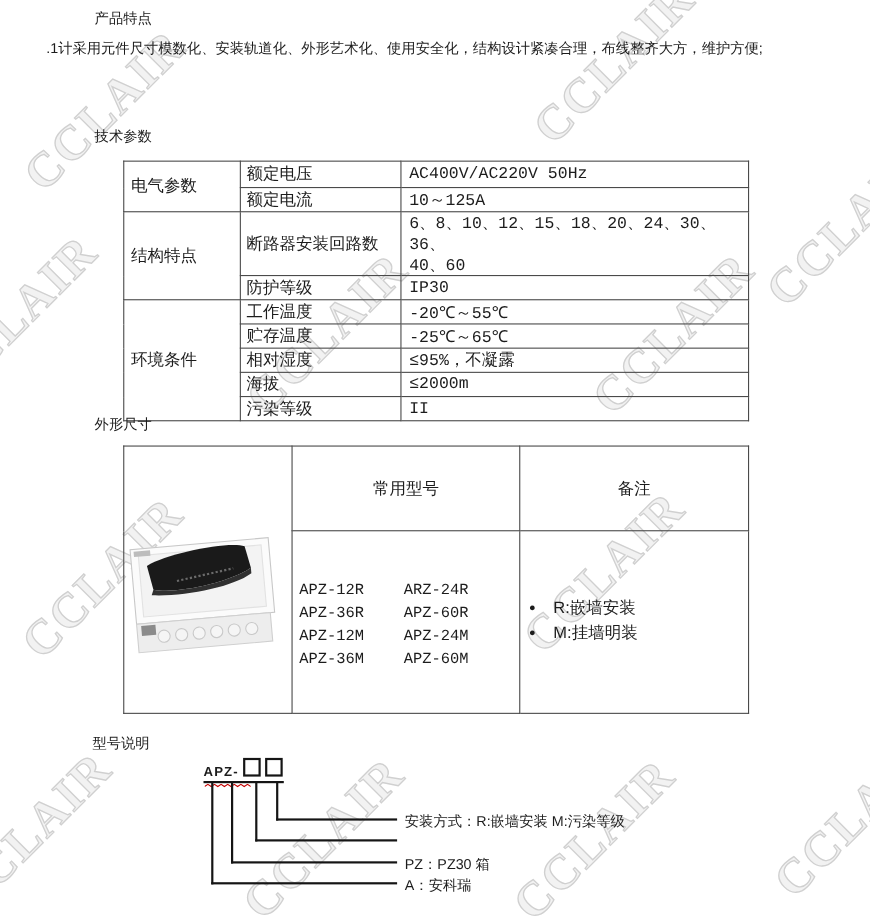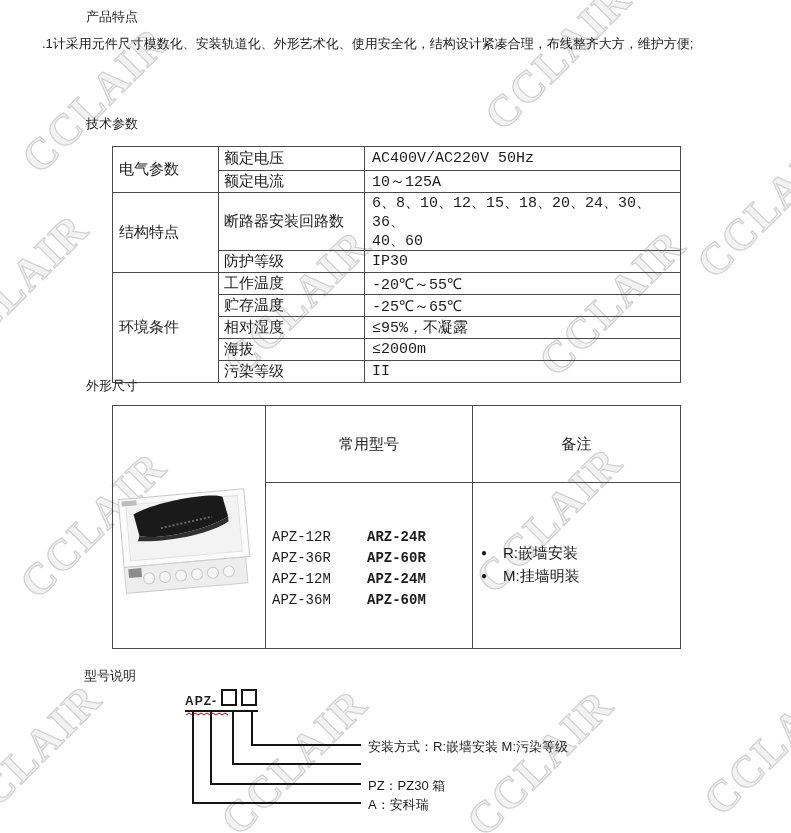--- a/index.html
+++ b/index.html
@@ -21,21 +21,21 @@
   
   table { position:absolute; border-collapse:collapse; table-layout:fixed; z-index:2; background:transparent; }
   td { border:1px solid #4a4a4a; font-size:15px; padding:0; vertical-align:middle; overflow:hidden; }
   .gc { padding-left:6px; }
   .pc { padding-left:5px; white-space:nowrap; }
   .vc { padding-left:7px; font-size:15px; }
   .hdr { text-align:center; font-size:15px; }
   .modelcell { vertical-align:top; }
   .mwrap { margin:44px 0 0 6px; font-size:14px; line-height:21px; }
   .mcol { display:inline-block; width:95px; vertical-align:top; }
-  .mcol2 { display:inline-block; vertical-align:top;font-weight:bold; }
+  .mcol2 { display:inline-block; vertical-align:top; }
   .notecell { vertical-align:top; }
   .nwrap { margin:58px 0 0 8px; font-size:15px; line-height:23px; }
   .note-line { display:flex; align-items:center; }
   .blt { font-size:10px; width:22px; flex:0 0 22px; }
   
   .vline { position:absolute; width:2px; background:#151515; z-index:2; }
   .hline { position:absolute; height:2px; background:#151515; z-index:2; }
   .model-prefix { font-family:Liberation Sans, sans-serif; font-weight:bold; font-size:12px; letter-spacing:1px; }
   .mbox { display:inline-block; width:12px; height:13px; border:2px solid #151515; margin-left:4px; vertical-align:-1px; }
   .dlabel { font-size:13px; line-height:15px; }

